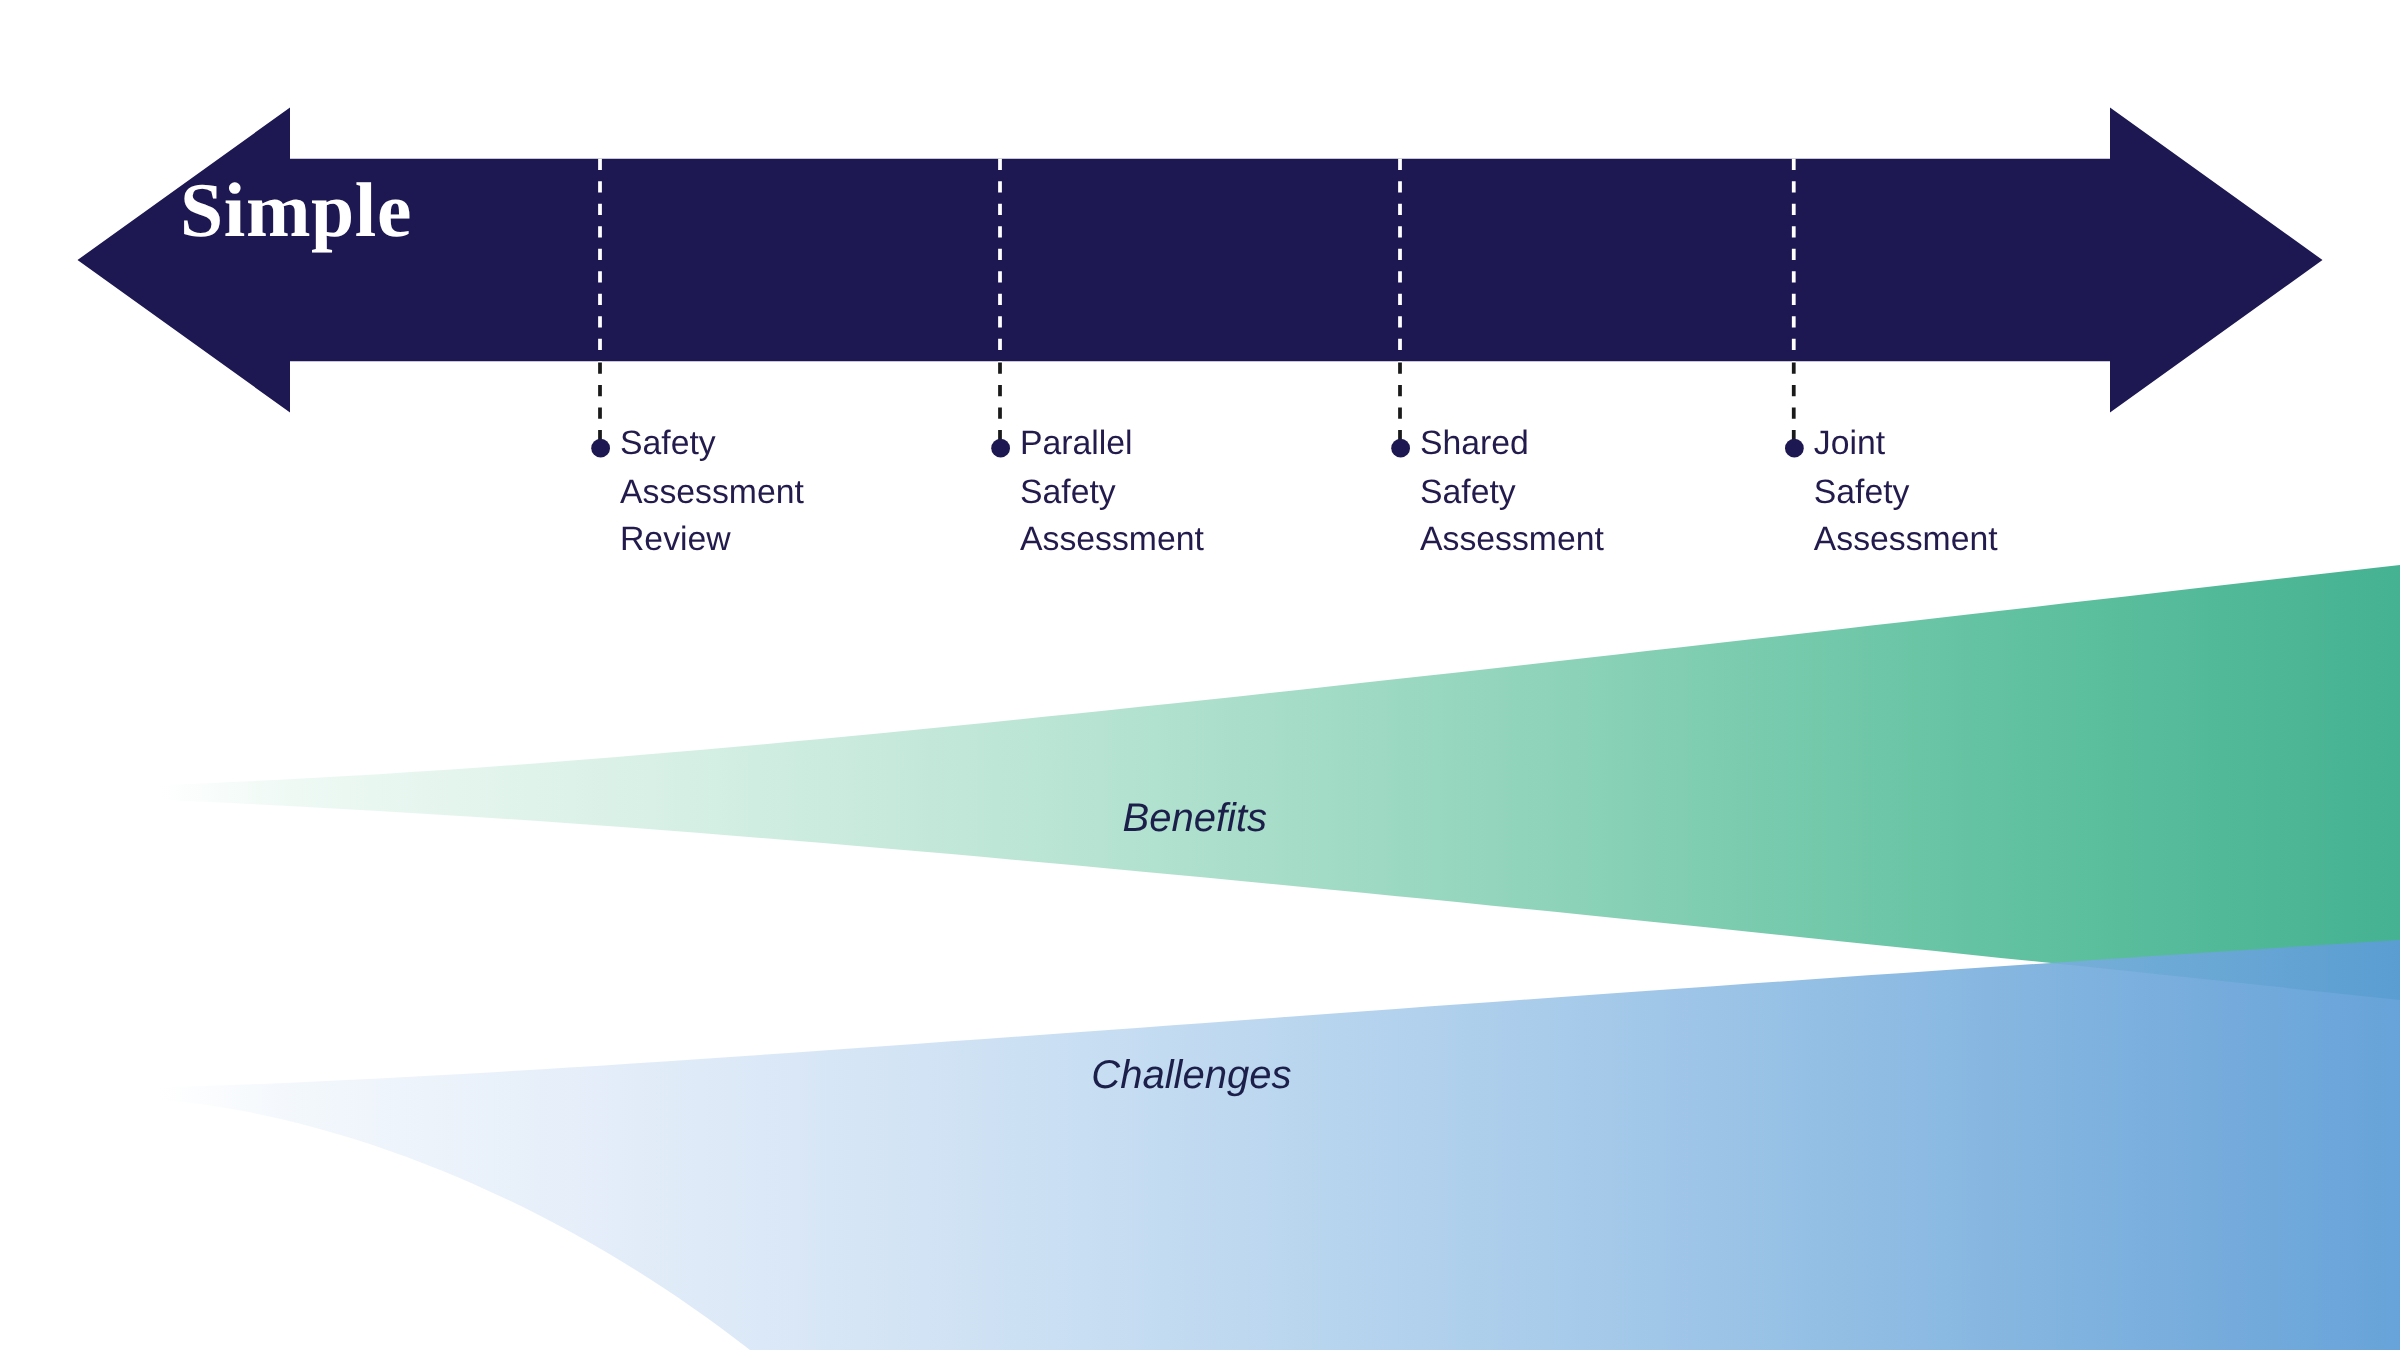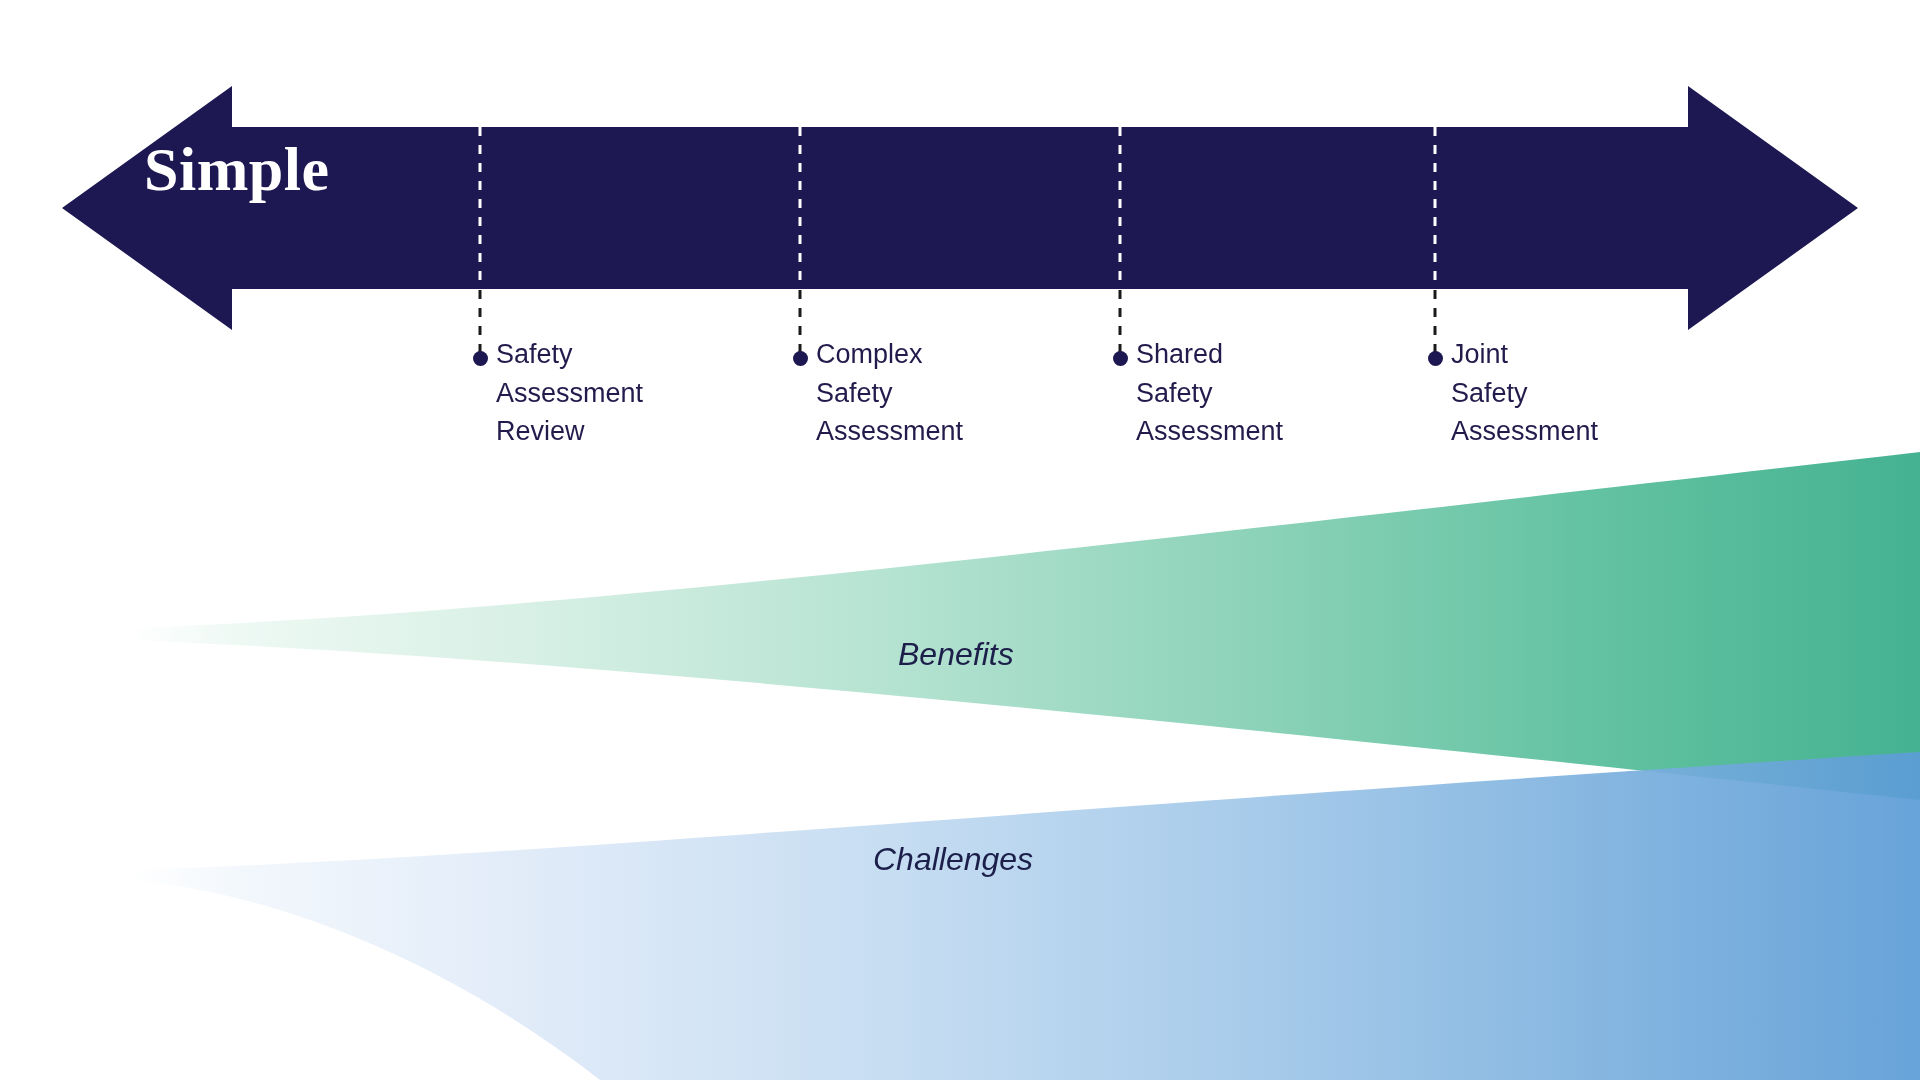--- a/index.html
+++ b/index.html
@@ -158,21 +158,21 @@
       <div class="milestone-text">
         <span>Safety</span>
         <span>Assessment</span>
         <span>Review</span>
       </div>
     </div>
 
     <div class="milestone" style="left:800px">
       <div class="milestone-dot"></div>
       <div class="milestone-text">
-        <span>Complex</span>
+        <span>Parallel</span>
         <span>Safety</span>
         <span>Assessment</span>
       </div>
     </div>
 
     <div class="milestone" style="left:1120px">
       <div class="milestone-dot"></div>
       <div class="milestone-text">
         <span>Shared</span>
         <span>Safety</span>

